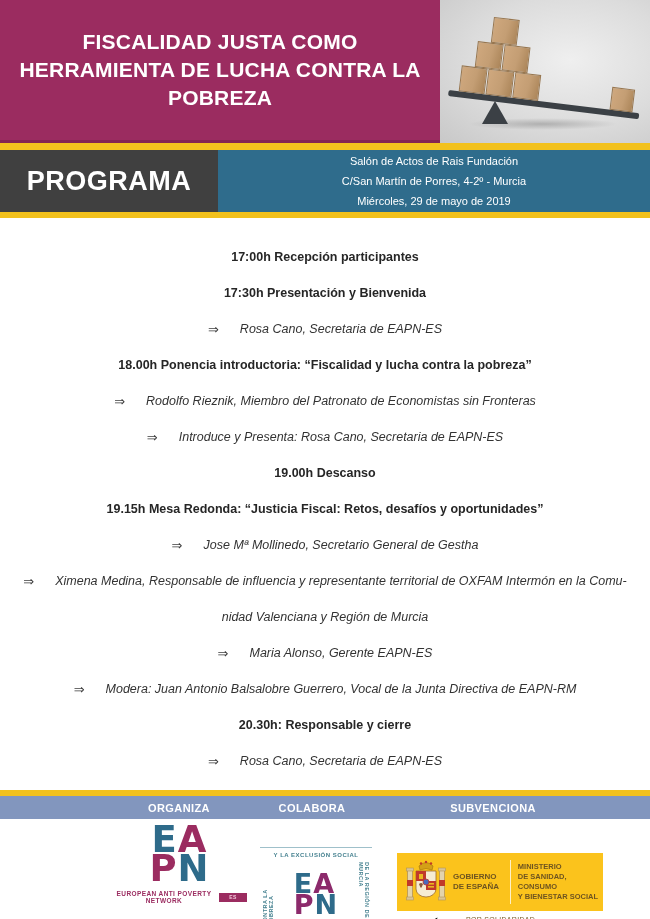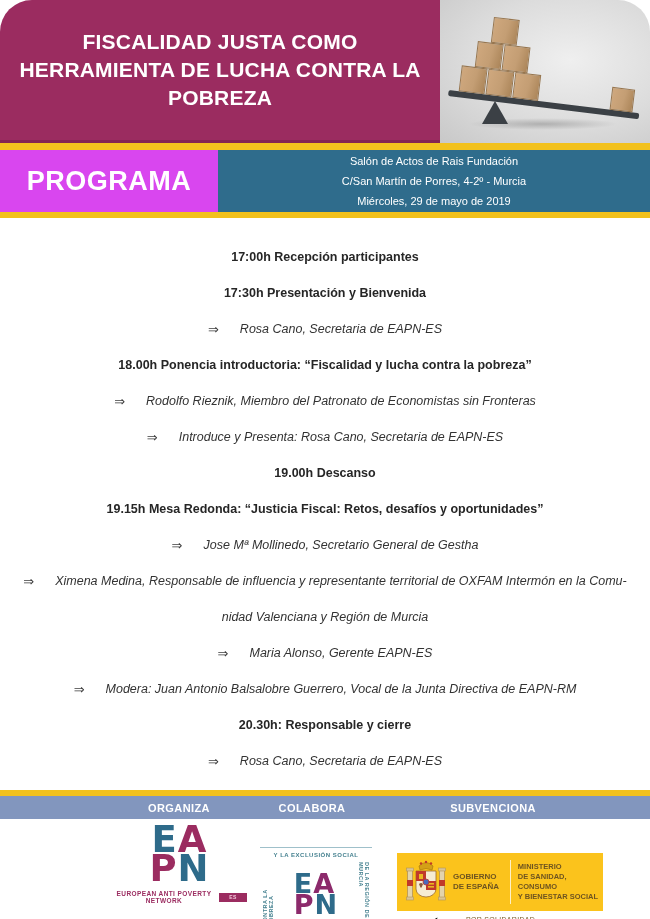--- a/index.html
+++ b/index.html
@@ -1,18 +1,18 @@
 <!DOCTYPE html>
 <html><head>
 <meta charset="utf-8">
 <style>
   * { margin:0; padding:0; box-sizing:border-box; }
   html,body { background:#ffffff; }
   body { font-family:"Liberation Sans", sans-serif; }
-  .page { position:relative; width:650px; height:919px; margin:0 auto; background:#fff; overflow:hidden;border-radius:32px; }
+  .page { position:relative; width:650px; height:919px; margin:0 auto; background:#fff; overflow:hidden; }
 
   
   .header { position:relative; height:143px; }
   .title-box { position:absolute; left:0; top:0; width:440px; height:143px;
     background:#9b2c60; border-bottom:3px solid #832352;
     display:flex; align-items:center; justify-content:center; }
   .title-text { color:#fff; font-weight:bold; font-size:21px; line-height:1.32;
     text-align:center; width:405px; letter-spacing:.2px; }
   .scale-area { position:absolute; left:440px; top:0; width:210px; height:143px;
     background:radial-gradient(ellipse at 62% 42%, #efefef 0%, #dcdcdc 55%, #c8c8c8 100%);
@@ -33,21 +33,21 @@
   .b6 { left:36px;  top:18px; width:26px; height:26px; }
   .b7 { left:162px; top:73px; width:23px; height:23px; }
   .fulcrum { position:absolute; left:42px; top:101px; width:0; height:0;
     border-left:13px solid transparent; border-right:13px solid transparent;
     border-bottom:23px solid #3b4045; }
 
   .yellow-strip { height:7px; background:#f2c11d; }
 
   
   .program-band { display:flex; height:62px; }
-  .programa-box { width:218px; background:#d946ef; color:#fff;
+  .programa-box { width:218px; background:#404040; color:#fff;
     display:flex; align-items:center; justify-content:center;
     font-size:27px; font-weight:bold; letter-spacing:.5px; }
   .venue-box { flex:1; background:#2f6c8c; color:#fff; display:flex; flex-direction:column;
     justify-content:center; text-align:center; font-size:11px; gap:8px; }
   .venue-line.bold { font-weight:normal; }
   .yellow-strip-2 { height:6px; background:#f2c11d; }
 
   
   .schedule { padding-top:21px; }
   .srow { display:flex; flex-direction:column; justify-content:center; }

